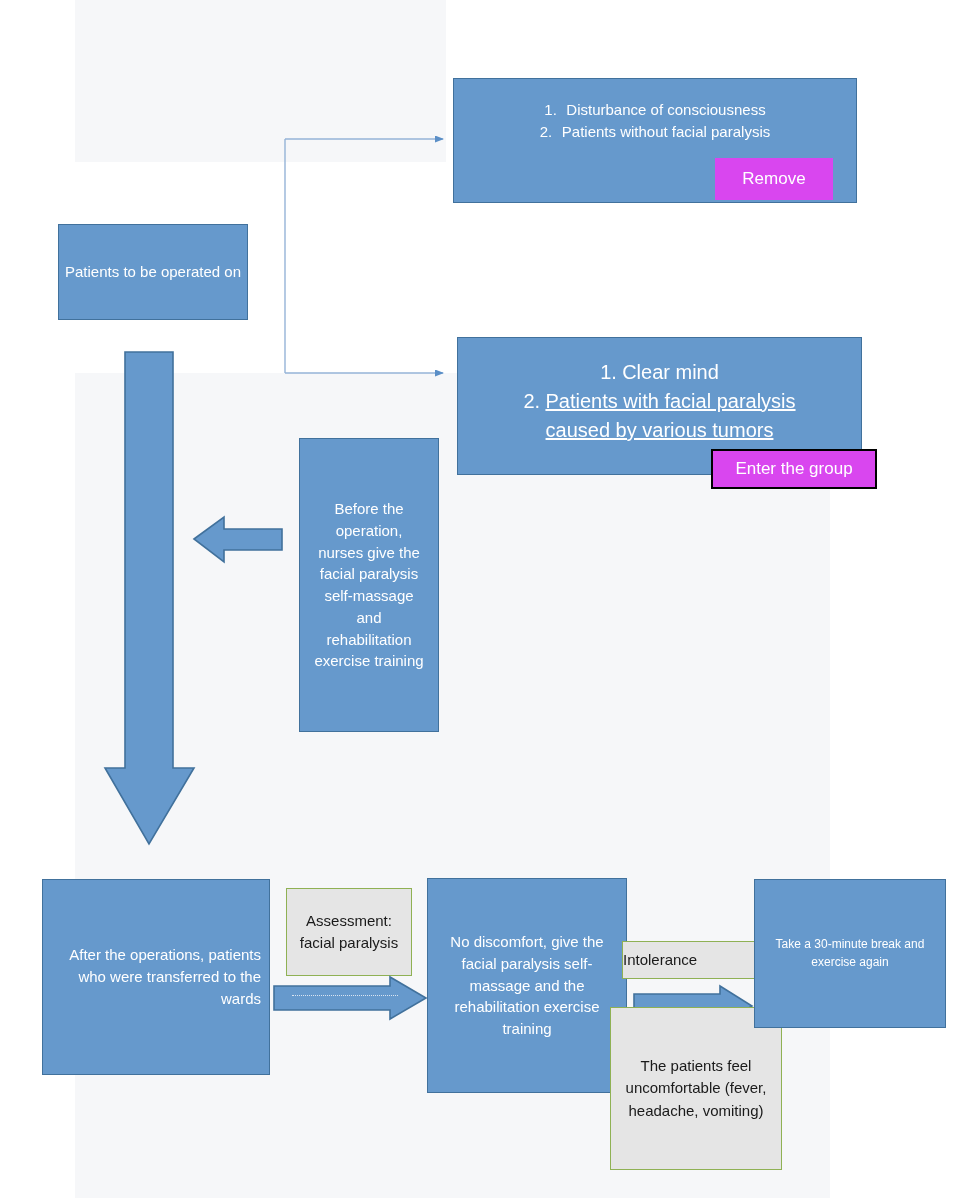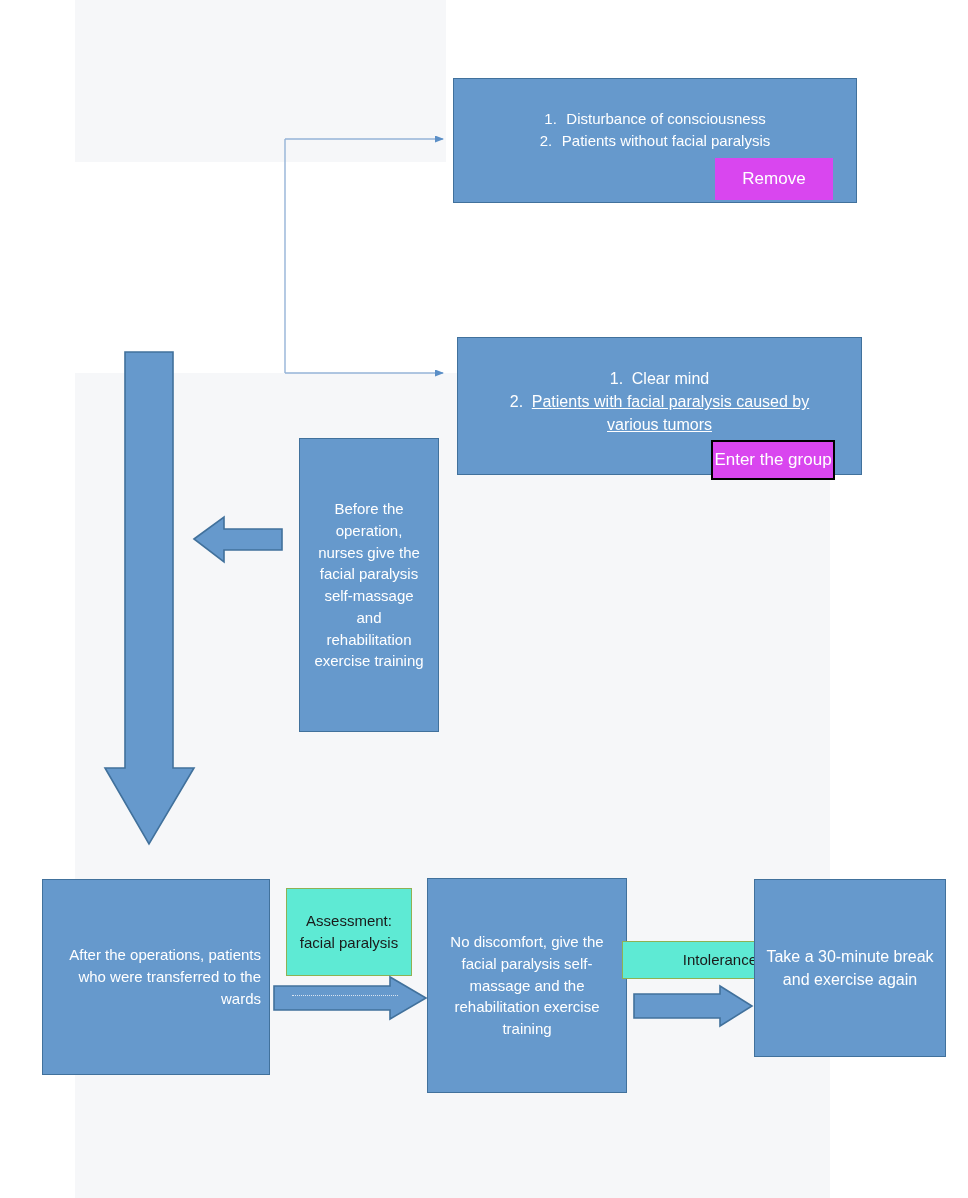--- a/index.html
+++ b/index.html
@@ -31,45 +31,45 @@
     align-items: center;
     justify-content: center;
     text-align: center;
     line-height: 1.45;
   }
   .blue-box.top-align {
     align-items: flex-start;
   }
   .white-box {
     position: absolute;
-    background: #5eead4;
+    background: #e5e5e5;
     border: 1px solid #8fb154;
     box-sizing: border-box;
     color: #1a1a1a;
     display: flex;
     align-items: center;
-    justify-content: flex-end;
+    justify-content: flex-start;
     text-align: center;
     line-height: 1.5;
   }
   .red-btn {
     position: absolute;
     background: #d946ef;
     color: #ffffff;
     display: flex;
     align-items: center;
     justify-content: center;
     text-align: center;
     box-sizing: border-box;
   }
   .red-btn.framed {
     border: 2px solid #000000;
   }
   .numlist {
-    margin: 13px;
+    margin: 4px;
     padding: 0;
     list-style: none;
     width: 100%;
     box-sizing: border-box;
   }
   .numlist li {
     display: block;
     text-align: center;
   }
   .numlist li .num {
@@ -113,46 +113,49 @@
       </marker>
     </defs>
 
     <line x1="285" y1="139" x2="285" y2="373" stroke="#95b3d7" stroke-width="1.4"></line>
 
     <line x1="285" y1="139" x2="443" y2="139" stroke="#95b3d7" stroke-width="1.4" marker-end="url(#arrowhead)"></line>
 
     <line x1="285" y1="373" x2="443" y2="373" stroke="#95b3d7" stroke-width="1.4" marker-end="url(#arrowhead)"></line>
   </svg>
 
+  <div class="blue-box" style="left:58px; top:224px; width:190px; height:96px; font-size:15px;">
+    <span>Patients to be operated on</span>
+  </div>
 
   <div class="blue-box top-align" style="left:453px; top:78px; width:404px; height:125px; font-size:15px; padding-top:16px;">
     <ul class="numlist">
       <li>
         <span class="num">1.</span><span class="txt">Disturbance of consciousness</span>
       </li>
       <li>
         <span class="num">2.</span><span class="txt">Patients without facial paralysis</span>
       </li>
     </ul>
   </div>
   <div class="red-btn" style="left:715px; top:158px; width:118px; height:42px; font-size:17px;">
     <span>Remove</span>
   </div>
 
-  <div class="blue-box top-align" style="left:457px; top:337px; width:405px; height:138px; font-size:16px; padding-top:16px;">
+  <div class="blue-box top-align" style="left:457px; top:337px; width:405px; height:138px; font-size:20px; padding-top:16px;">
     <ul class="numlist">
       <li>
         <span class="num">1.</span><span class="txt">Clear mind</span>
       </li>
       <li style="padding:0 36px;text-decoration:underline;">
         <span class="num">2.</span><span class="txt">Patients with facial paralysis caused by various tumors</span>
       </li>
     </ul>
   </div>
-  <div class="red-btn framed" style="left:711px; top:440px; width:124px; height:40px; font-size:17px;">
+  <div class="red-btn framed" style="left:711px; top:449px; width:166px; height:40px; font-size:17px;">
     <span>Enter the group</span>
   </div>
 
   <svg class="arrow-svg" style="left:104px; top:350px; width:92px; height:498px;" viewBox="0 0 92 498" xmlns="http://www.w3.org/2000/svg">
     <polygon points="21,2 69,2 69,418 90,418 45,494 1,418 21,418" fill="#6699cc" stroke="#41719c" stroke-width="1.6"></polygon>
   </svg>
 
   <svg class="arrow-svg" style="left:192px; top:513px; width:92px; height:52px;" viewBox="0 0 92 52" xmlns="http://www.w3.org/2000/svg">
     <polygon points="2,26 32,4 32,16 90,16 90,37 32,37 32,49" fill="#6699cc" stroke="#41719c" stroke-width="1.6"></polygon>
   </svg>
@@ -179,18 +182,21 @@
   </div>
 
   <div class="white-box" style="left:622px; top:941px; width:136px; height:38px; font-size:15px;">
     <span>Intolerance</span>
   </div>
 
   <svg class="arrow-svg" style="left:632px; top:984px; width:122px; height:44px;" viewBox="0 0 122 44" xmlns="http://www.w3.org/2000/svg">
     <polygon points="2,10 88,10 88,2 120,22 88,42 88,34 2,34" fill="#6699cc" stroke="#41719c" stroke-width="1.6"></polygon>
   </svg>
 
-
-  <div class="blue-box" style="left:754px; top:879px; width:192px; height:178px; font-size:16px; padding:0 8px;">
+  <div class="white-box" style="left:610px; top:1007px; width:172px; height:163px; font-size:15px; padding:0 8px;">
+    <span>The patients feel uncomfortable (fever, headache, vomiting)</span>
+  </div>
+
+  <div class="blue-box" style="left:754px; top:879px; width:192px; height:149px; font-size:12px; padding:0 8px;">
     <span>Take a 30-minute break and exercise again</span>
   </div>
 
 </div>
 
 </body></html>

